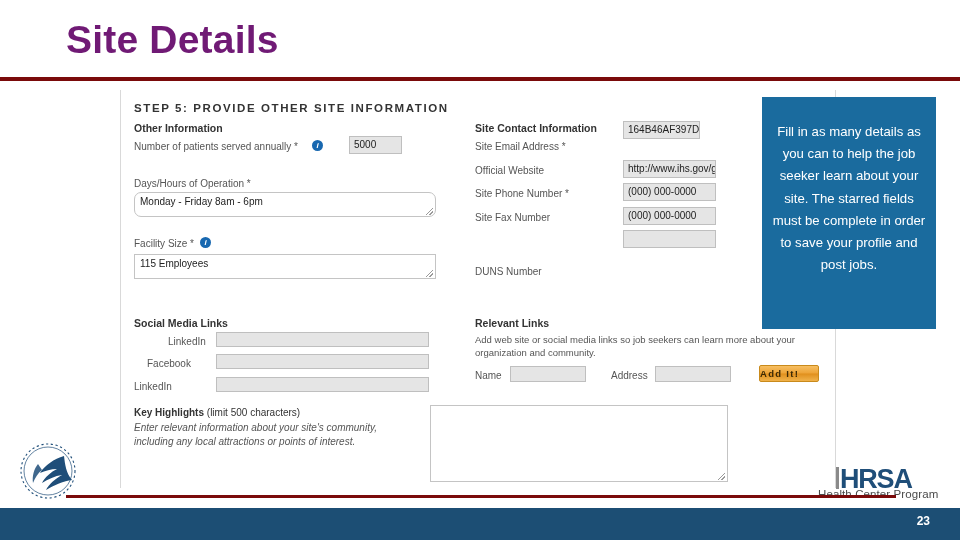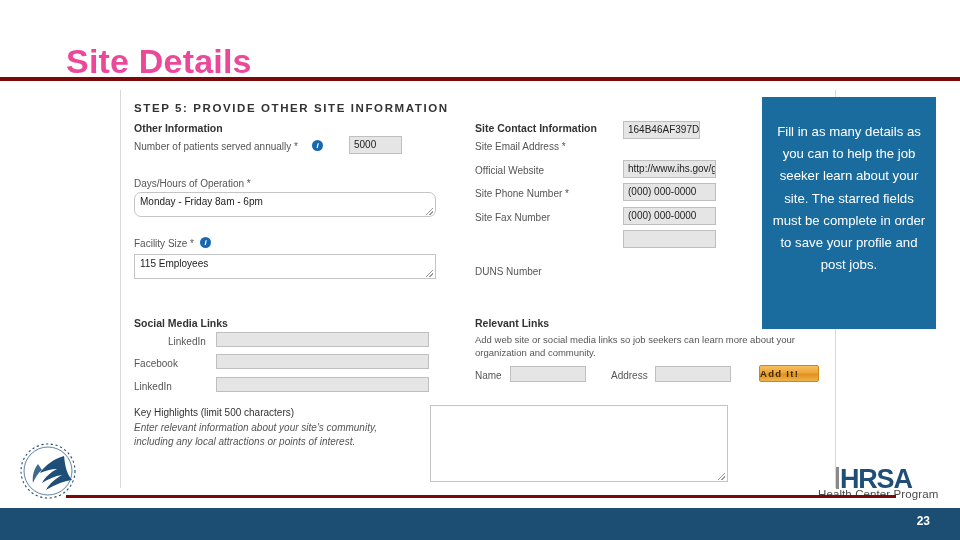--- a/index.html
+++ b/index.html
@@ -13,25 +13,24 @@
     font-family: "Liberation Sans", sans-serif;
     overflow: hidden;
     position: relative;
   }
 
   
   .slide-title {
     position: absolute;
     left: 66px;
     top: 18px;
-    font-size: 34px;
-    font-weight: bold;
-    color: #ec4899;
+    font-size: 39px;
+    font-weight: bold;
+    color: #701a75;
     letter-spacing: 0.2px;
-    margin-top: 24px;
   }
   .title-rule {
     position: absolute;
     left: 0;
     top: 77px;
     width: 960px;
     height: 4px;
     background: #7a0a0a;
   }
 
@@ -138,21 +137,21 @@
     line-height: 1.38;
     width: 300px;
   }
   .kh-title {
     position: absolute;
     font-size: 10px;
     color: #333333;
     width: 270px;
     line-height: 1.45;
   }
-  .kh-title b { font-weight: normal; margin-top: 26px; }
+  .kh-title b { font-weight: bold; margin-top: 26px; }
   .kh-title i { font-style: italic; color: #555; }
 
   .add-btn {
     position: absolute;
     box-sizing: border-box;
     background: linear-gradient(180deg, #f7bf62 0%, #eda336 48%, #e08f1c 52%, #f0b24b 100%);
     border: 1px solid #c98a1b;
     border-radius: 2px;
     color: #3d2a05;
     font-size: 9.5px;
@@ -295,21 +294,21 @@
   <div class="txtbox" style="left:517px; top:117px; width:93px; height:18px;">(000) 000-0000</div>
 
   <div class="fld-label" style="left:369px; top:145px;margin-top:31px;">DUNS Number</div>
   <div class="txtbox" style="left:517px; top:140px; width:93px; height:18px;"></div>
 
   <div class="sec-heading" style="left:28px; top:227px;">Social Media Links</div>
 
   <div class="fld-label" style="left:28px; top:246px;padding-left:34px;">LinkedIn</div>
   <div class="txtbox" style="left:110px; top:242px; width:213px; height:15px;"></div>
 
-  <div class="fld-label" style="left:28px; top:268px;">Facebook</div>
+  <div class="fld-label" style="left:41px; top:268px;">Facebook</div>
   <div class="txtbox" style="left:110px; top:264px; width:213px; height:15px;"></div>
 
   <div class="fld-label" style="left:28px; top:291px;">LinkedIn</div>
   <div class="txtbox" style="left:110px; top:287px; width:213px; height:15px;"></div>
 
   <div class="sec-heading" style="left:369px; top:227px;">Relevant Links</div>
   <div class="helper-text" style="left:369px; top:243px; width:324px;">Add web site or social media links so job seekers can learn more about your organization and community.</div>
 
   <div class="fld-label" style="left:369px; top:280px;">Name</div>
   <div class="txtbox" style="left:404px; top:276px; width:76px; height:16px;"></div>

